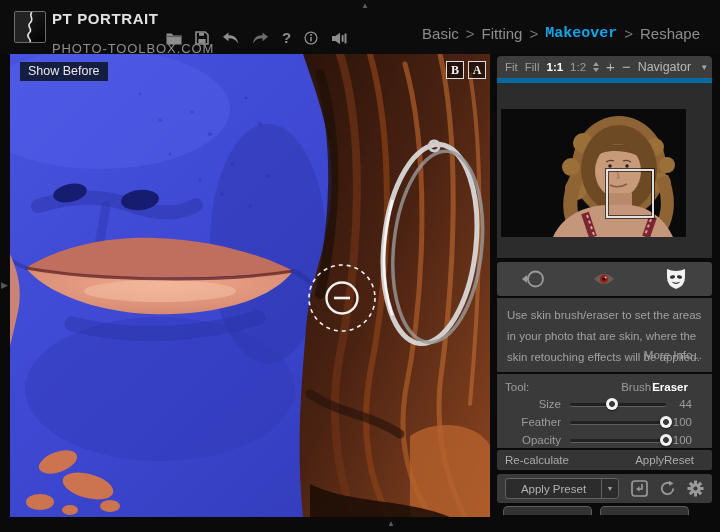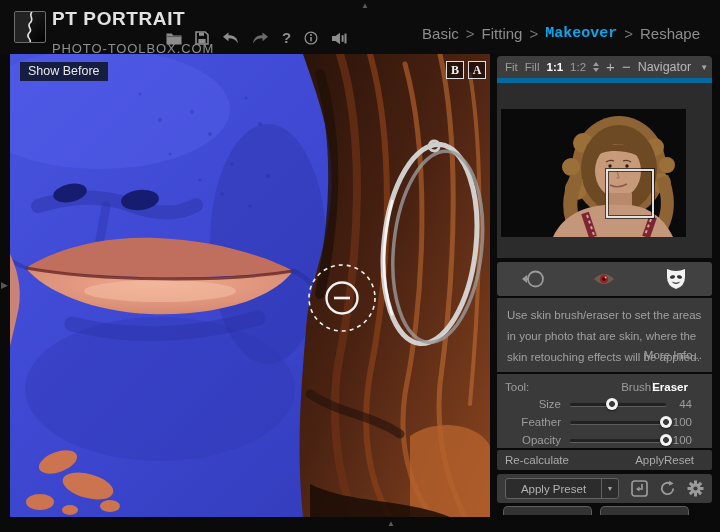--- a/index.html
+++ b/index.html
@@ -4,21 +4,21 @@
 <style>
   html,body{margin:0;padding:0;background:#050505;}
   .window{position:relative;width:720px;height:532px;background:#0a0a0a;overflow:hidden;
           font-family:"Liberation Sans",sans-serif;-webkit-font-smoothing:antialiased;user-select:none;}
 
   
   .header{position:absolute;left:0;top:0;width:720px;height:54px;background:#0c0c0c;}
   .logo{position:absolute;left:14px;top:11px;width:30px;height:30px;border:1px solid #6d6d6d;border-radius:2px;
         background:linear-gradient(135deg,#262626,#000);overflow:hidden;}
   .titles{position:absolute;left:52px;top:9px;}
-  .app-title{font-size:19px;font-weight:bold;letter-spacing:.6px;color:#e2e2e2;line-height:19px;}
+  .app-title{font-size:15px;font-weight:bold;letter-spacing:.6px;color:#e2e2e2;line-height:19px;}
   .app-sub{font-size:13px;letter-spacing:.9px;color:#8f8f8f;margin-top:13px;}
   .toolbar{position:absolute;left:166px;top:29px;display:flex;align-items:center;gap:13px;height:18px;}
   .tb{display:inline-flex;align-items:center;justify-content:center;cursor:pointer;}
   .tb.qm{font-size:15px;font-weight:bold;color:#8d8d8d;line-height:14px;}
   .breadcrumb{position:absolute;right:20px;top:25px;display:flex;gap:7px;font-size:15px;color:#8d8d8d;}
   .breadcrumb .bc{cursor:pointer;}
   .breadcrumb .bc.active{color:#0ea5e9;font-weight:bold;font-family:Liberation Mono, monospace;}
   .breadcrumb .sep{color:#777;}
   .collapse{position:absolute;font-size:8px;color:#5c5c5c;cursor:pointer;line-height:8px;}
   .collapse.top{left:361px;top:2px;}

